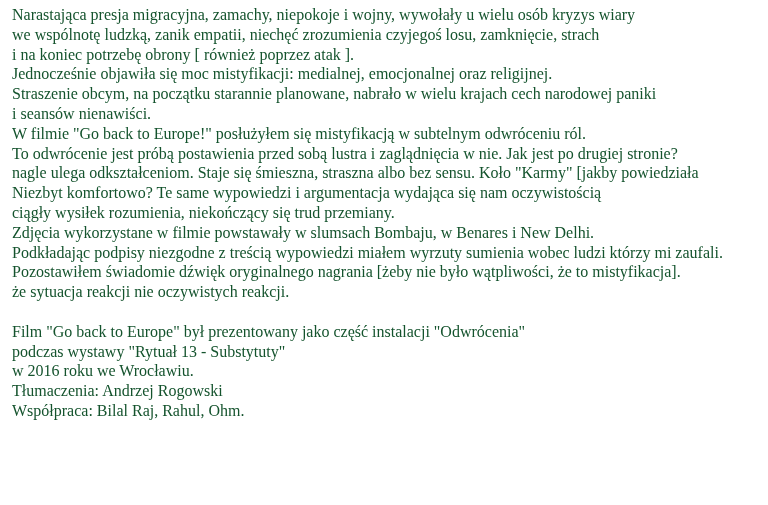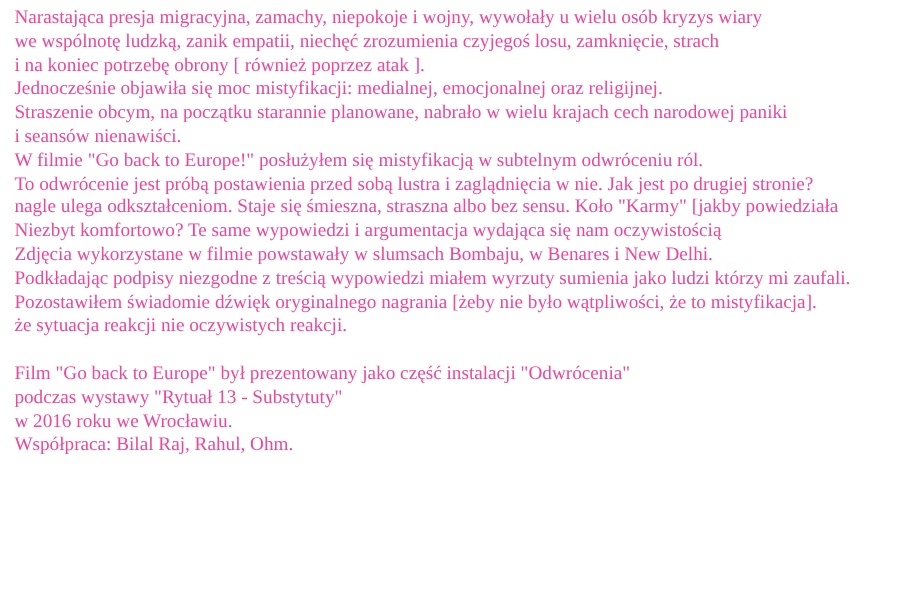--- a/index.html
+++ b/index.html
@@ -13,21 +13,21 @@
     overflow: hidden;
   }
   .page {
     box-sizing: border-box;
     width: 768px;
     height: 405px;
     padding: 5px 6px 6px 12px;
     font-family: "Liberation Serif", "DejaVu Serif", serif;
     font-size: 16px;
     line-height: 19.8px;
-    color: #ec4899;
+    color: #14532d;
   }
   .line {
     white-space: nowrap;
     min-height: 19.8px;
   }
   .spacer {
     min-height: 19.8px;
   }
 </style>
 </head>
@@ -37,24 +37,26 @@
   <div class="line">Narastająca presja migracyjna, zamachy, niepokoje i wojny, wywołały u wielu osób kryzys wiary</div>
   <div class="line">we wspólnotę ludzką, zanik empatii, niechęć zrozumienia czyjegoś losu, zamknięcie, strach</div>
   <div class="line">i na koniec potrzebę obrony [ również poprzez atak ].</div>
   <div class="line">Jednocześnie objawiła się moc mistyfikacji: medialnej, emocjonalnej oraz religijnej.</div>
   <div class="line">Straszenie obcym, na początku starannie planowane, nabrało w wielu krajach cech narodowej paniki</div>
   <div class="line">i seansów nienawiści.</div>
   <div class="line">W filmie "Go back to Europe!" posłużyłem się mistyfikacją w subtelnym odwróceniu ról.</div>
   <div class="line">To odwrócenie jest próbą postawienia przed sobą lustra i zaglądnięcia w nie. Jak jest po drugiej stronie?</div>
   <div class="line">nagle ulega odkształceniom. Staje się śmieszna, straszna albo bez sensu. Koło "Karmy" [jakby powiedziała</div>
   <div class="line">Niezbyt komfortowo? Te same wypowiedzi i argumentacja wydająca się nam oczywistością</div>
+  <div class="line">ciągły wysiłek rozumienia, niekończący się trud przemiany.</div>
   <div class="line">Zdjęcia wykorzystane w filmie powstawały w slumsach Bombaju, w Benares i New Delhi.</div>
-  <div class="line">Podkładając podpisy niezgodne z treścią wypowiedzi miałem wyrzuty sumienia jako ludzi którzy mi zaufali.</div>
+  <div class="line">Podkładając podpisy niezgodne z treścią wypowiedzi miałem wyrzuty sumienia wobec ludzi którzy mi zaufali.</div>
   <div class="line">Pozostawiłem świadomie dźwięk oryginalnego nagrania [żeby nie było wątpliwości, że to mistyfikacja].</div>
   <div class="line">że sytuacja reakcji nie oczywistych reakcji.</div>
 
   <div class="line spacer"></div>
 
   <div class="line">Film "Go back to Europe" był prezentowany jako część instalacji "Odwrócenia"</div>
   <div class="line">podczas wystawy "Rytuał 13 - Substytuty"</div>
   <div class="line">w 2016 roku we Wrocławiu.</div>
+  <div class="line">Tłumaczenia: Andrzej Rogowski</div>
   <div class="line">Współpraca: Bilal Raj, Rahul, Ohm.</div>
 </div>
 
 </body></html>

